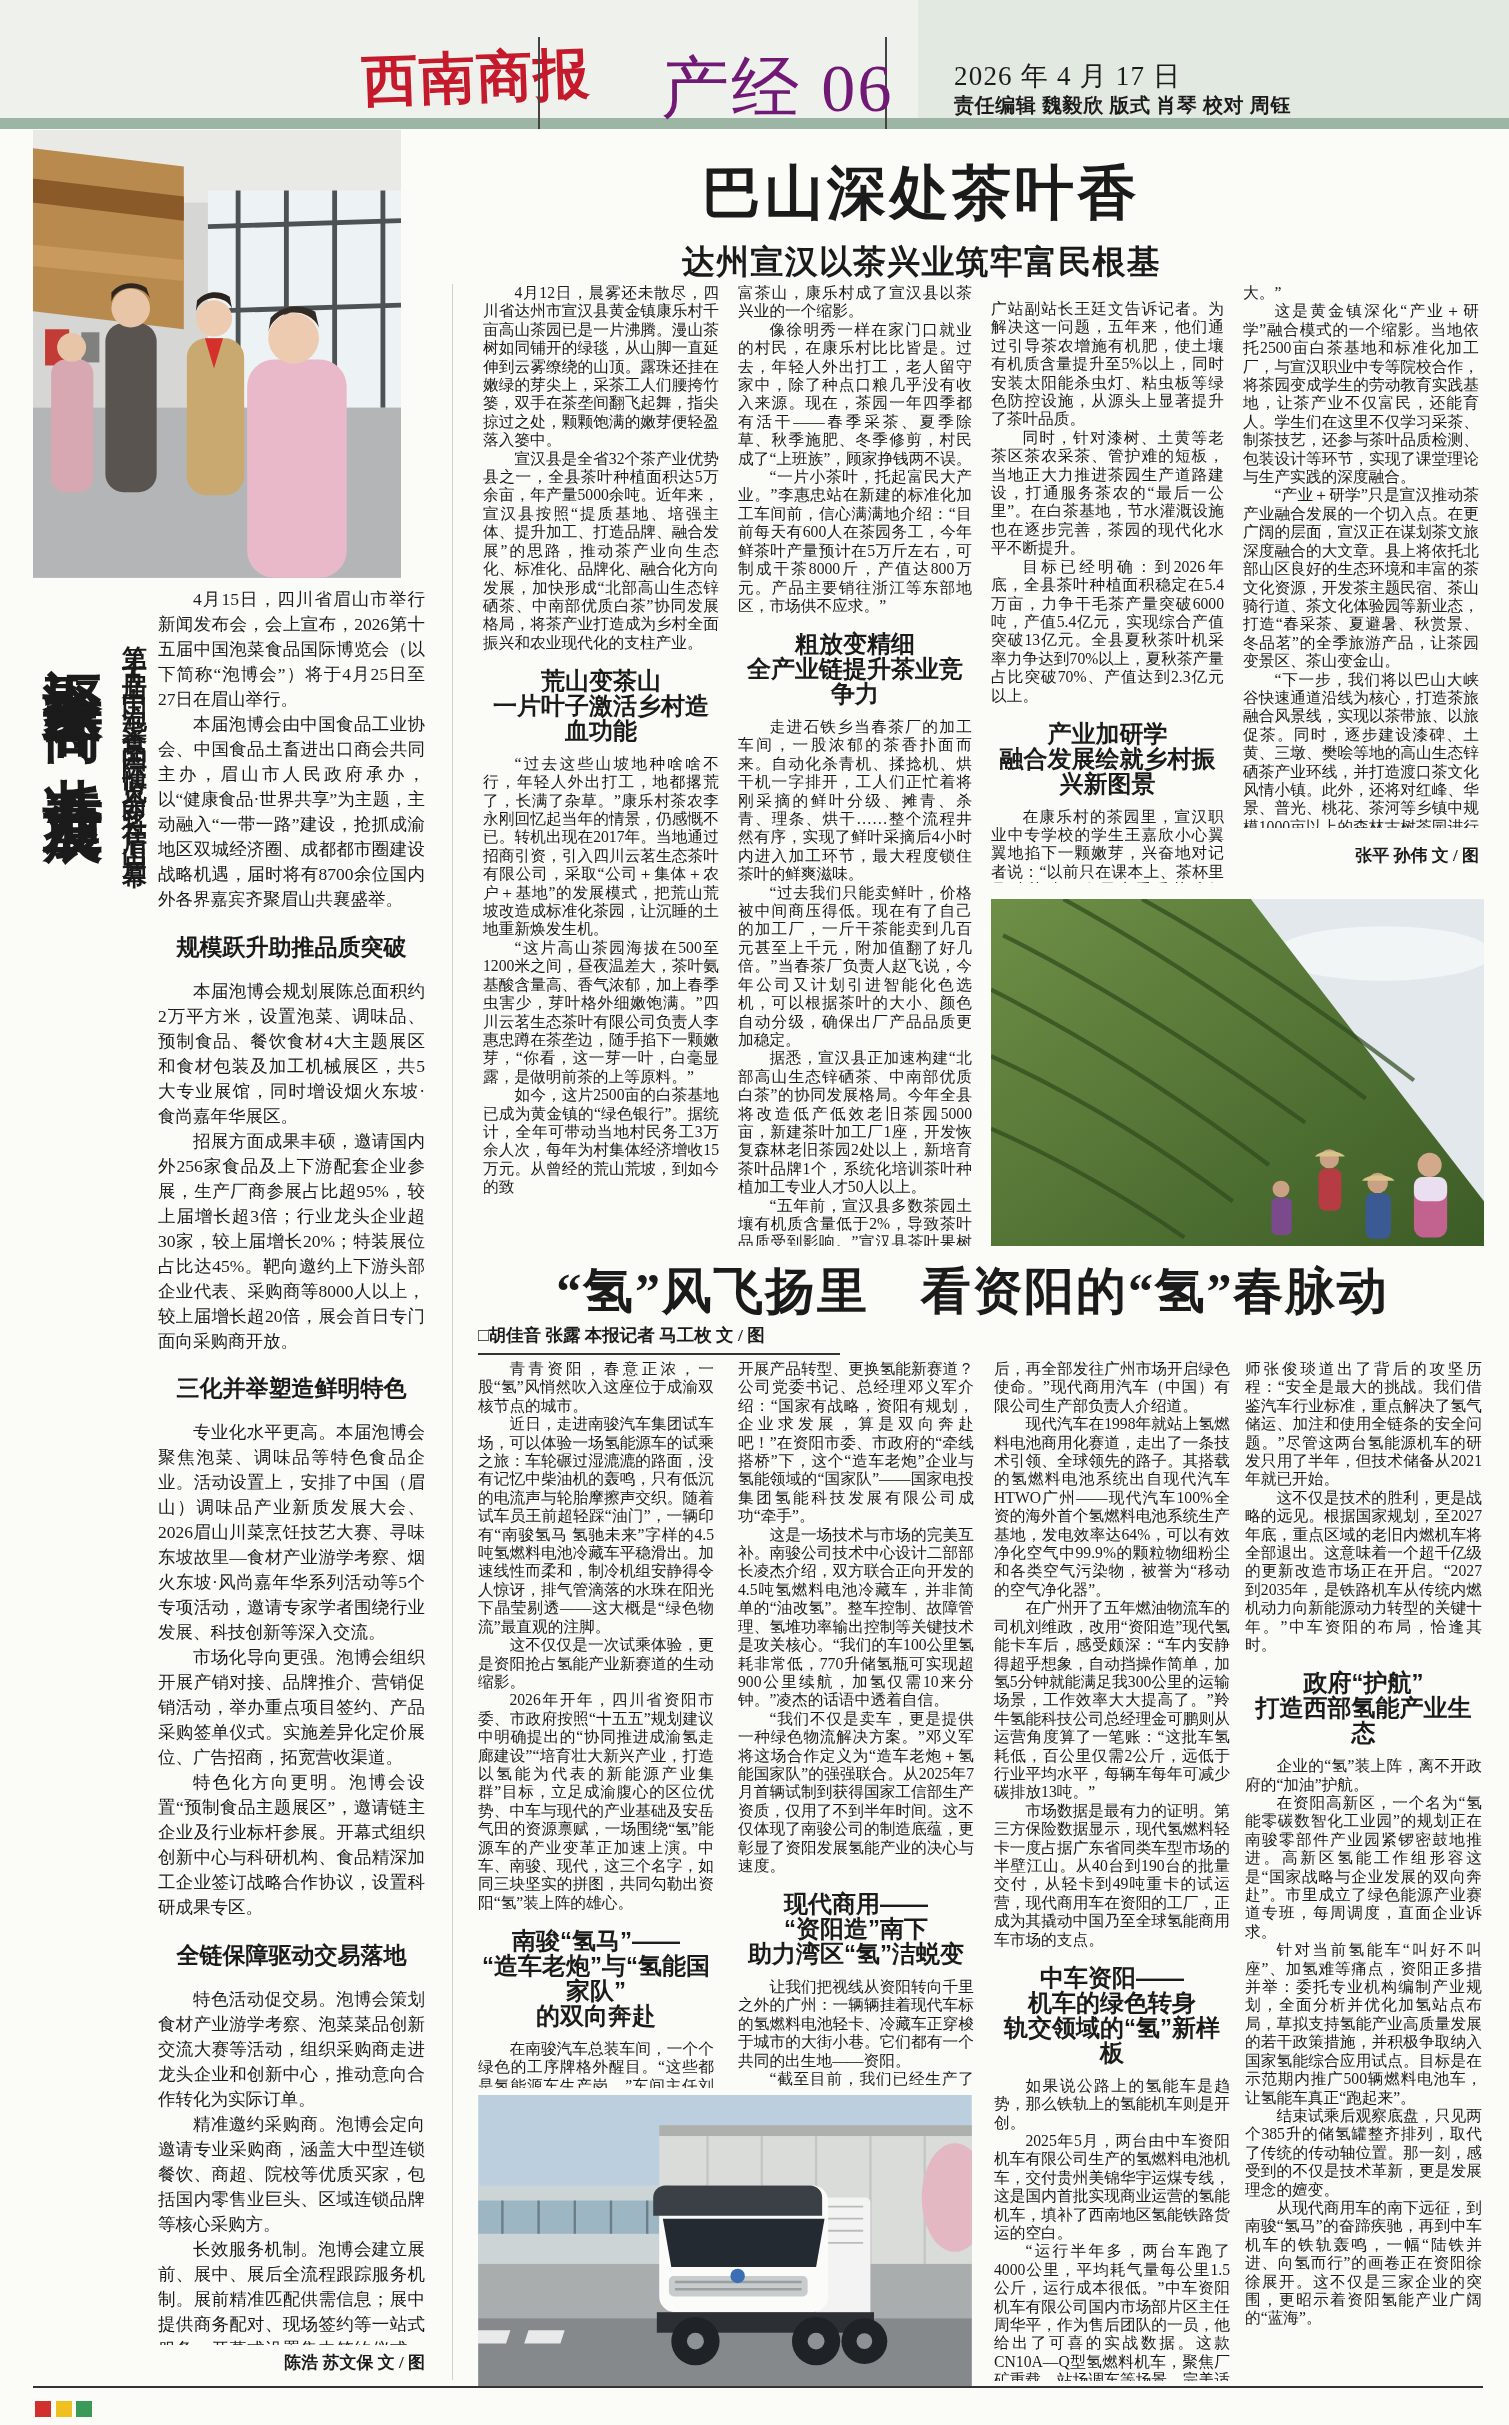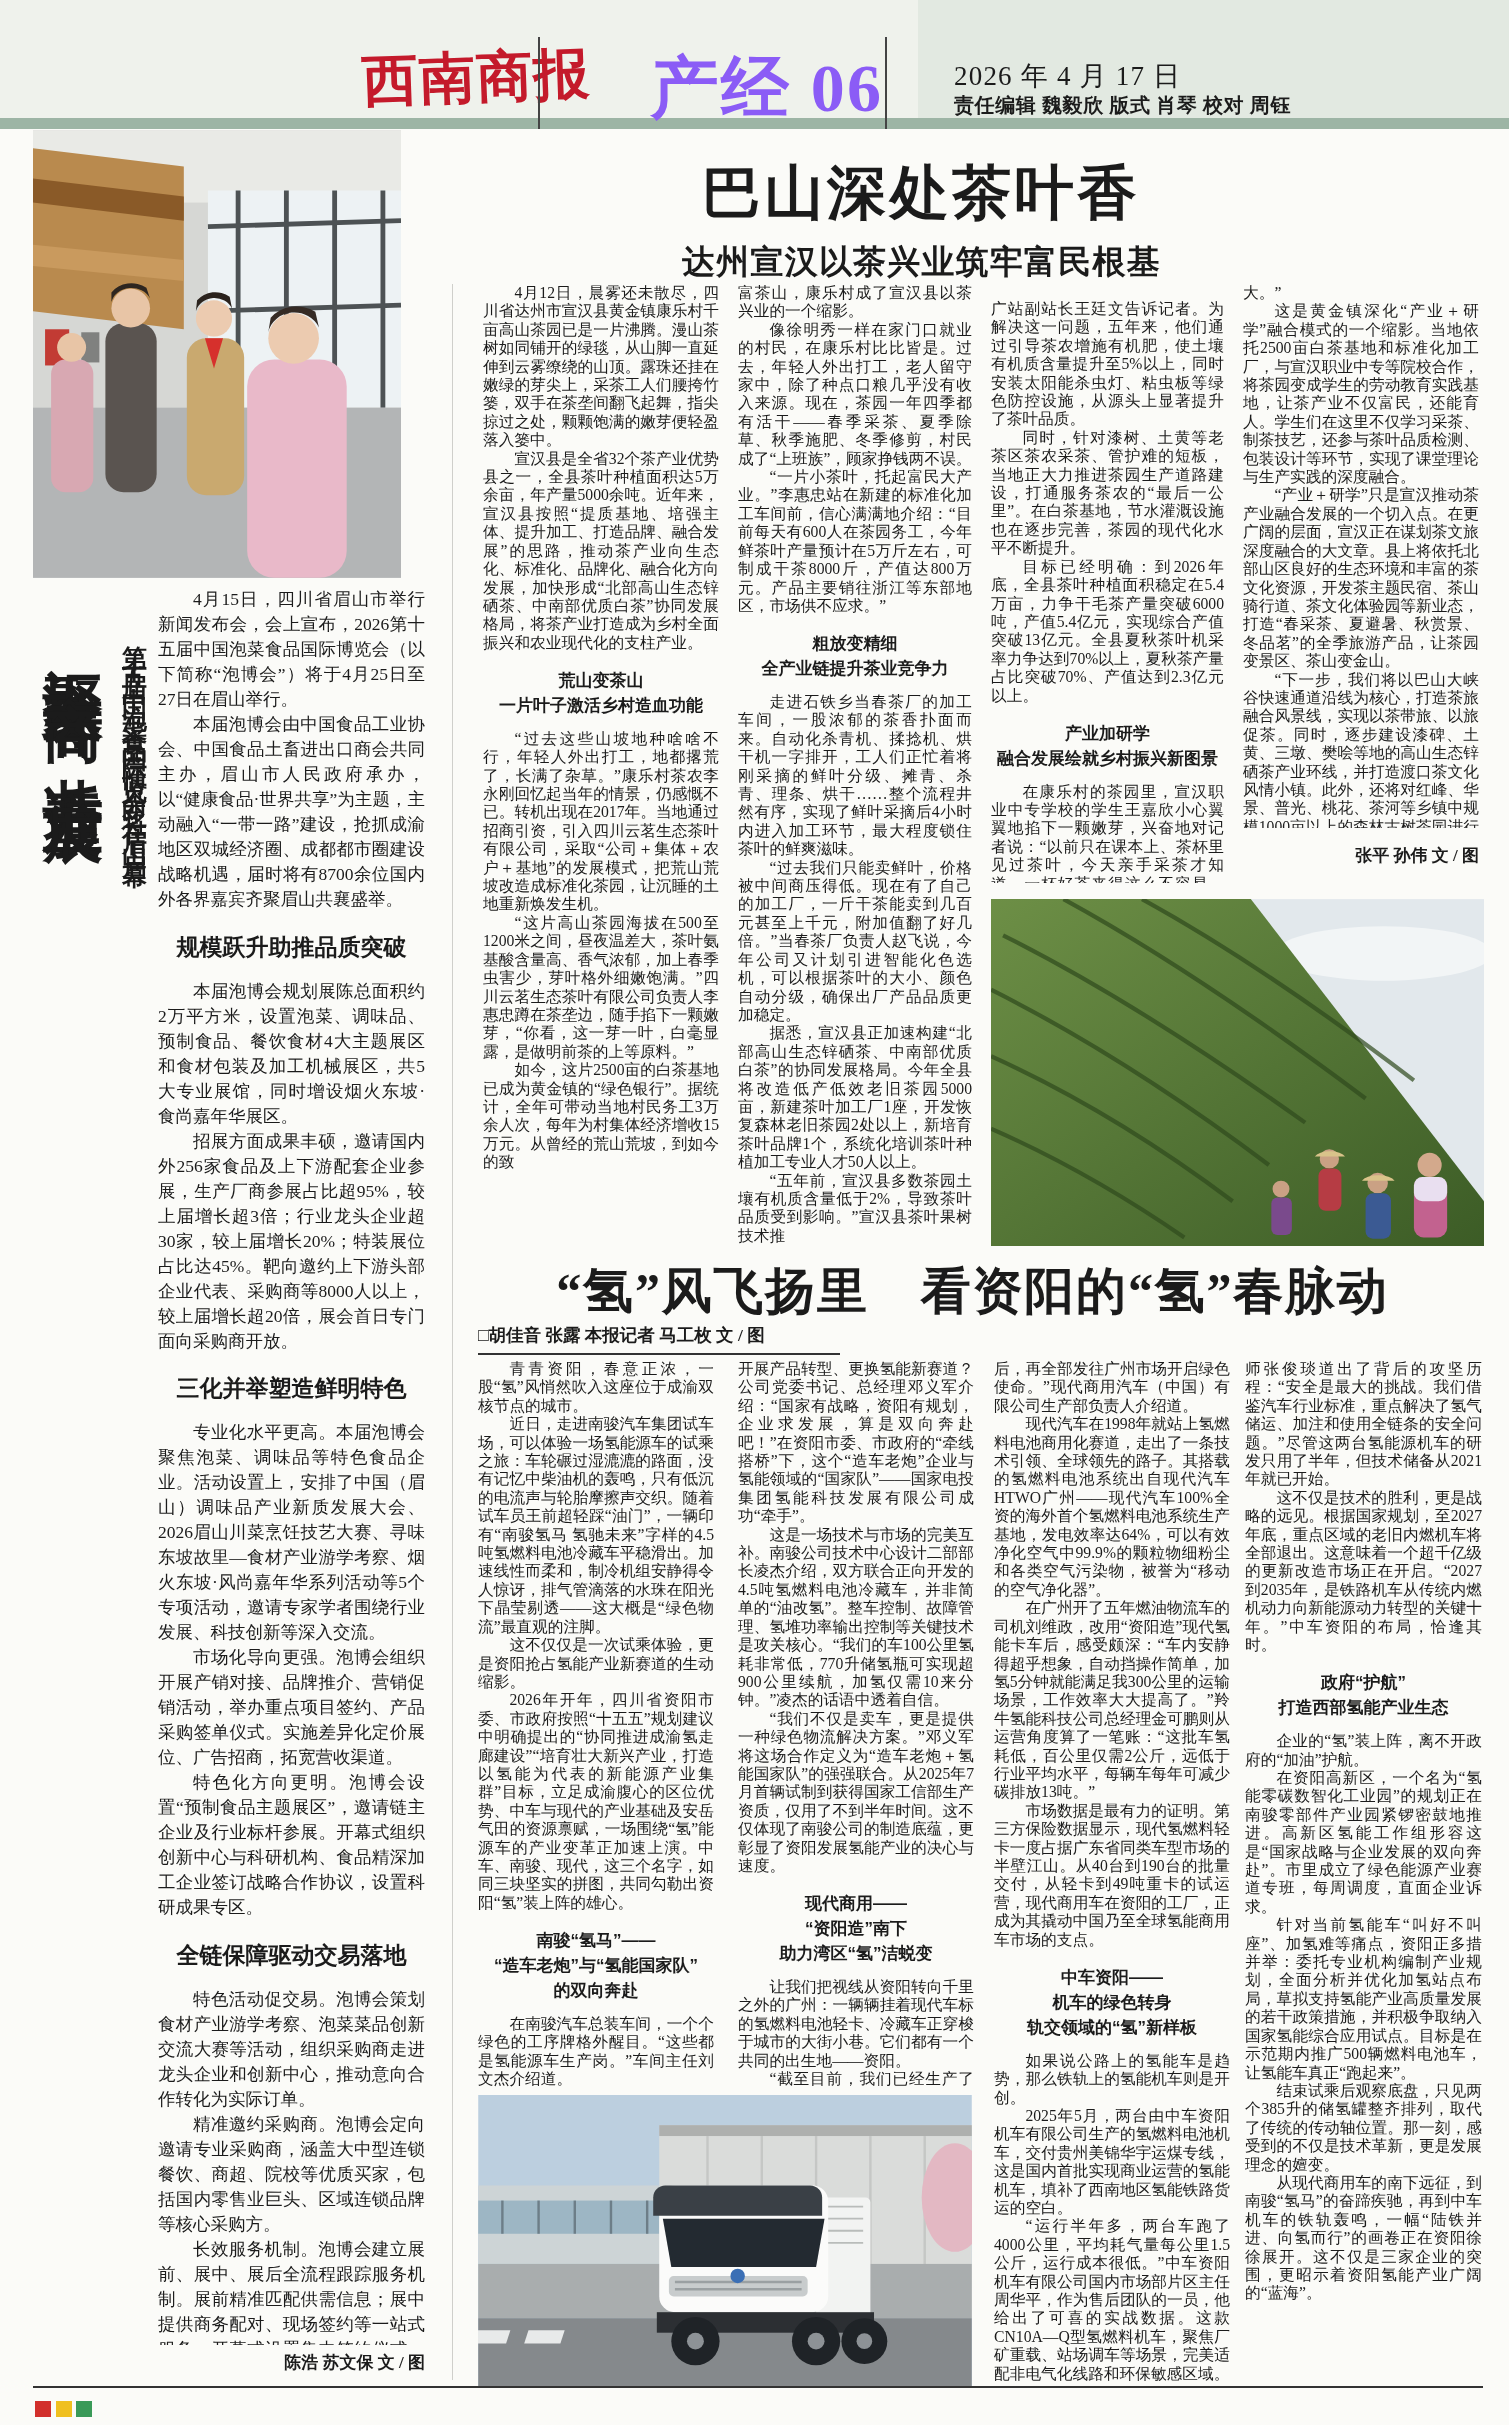--- a/index.html
+++ b/index.html
@@ -11,41 +11,41 @@
   }
   .abs{position:absolute;}
   
   .header-band{left:0;top:0;width:1510px;height:118px;background:#eff2ec;}
   .header-infobox{left:918px;top:0;width:592px;height:118px;background:#e2e9e1;}
   .sage-strip{left:0;top:118px;width:1510px;height:11px;background:#9db5a5;}
   .vdiv{width:1.8px;background:#444;top:37px;height:92px;}
   .masthead{left:362px;top:45px;width:205px;height:72px;
     color:#c41a2b;font-size:56px;font-weight:900;line-height:66px;
     transform:rotate(-2deg);letter-spacing:1.2px;white-space:nowrap;}
-  .section-title{left:640px;top:43px;width:254px;text-align:center;
-    font-size:68px;font-weight:700;letter-spacing:2.4px;color:#8b5cf6;white-space:nowrap;}
+  .section-title{left:640px;top:43px;width:254px;text-align:right;
+    font-size:68px;font-weight:400;letter-spacing:2.4px;color:#701a75;white-space:nowrap;}
   .date-line{left:954px;top:58px;font-size:27px;letter-spacing:1.2px;}
   .staff-line{left:954px;top:92px;font-size:20px;font-weight:bold;letter-spacing:0.6px;}
   
   .photo{overflow:hidden;}
   
   .vtitle{left:35px;top:622px;height:803px;width:76px;
     writing-mode:vertical-rl;text-orientation:upright;
     font-size:60px;font-weight:900;letter-spacing:6px;line-height:76px;
     font-family:"Liberation Serif",serif;}
   .vkicker{left:117px;top:626px;height:797px;width:34px;
     writing-mode:vertical-rl;text-orientation:upright;
     font-size:25px;font-weight:bold;letter-spacing:10.3px;line-height:34px;}
   
   .bodycol{overflow:hidden;text-align:justify;}
   .bodycol p{margin:0;text-indent:2em;font-size:15.7px;line-height:18.4px;}
   .bodycol p.cont{text-indent:0;}
   .bodycol .subhead{text-align:center;margin:15.7px 0 12px 0;
     font-family:"Liberation Sans","DejaVu Sans",sans-serif;
-    font-weight:bold;font-size:17px;line-height:25px;text-indent:0;}
+    font-weight:bold;font-size:24px;line-height:25px;text-indent:0;}
   .bodycol .subhead span{display:block;}
   
   .leftcol p{font-size:17.5px;line-height:25px;}
   .leftcol .subhead{font-size:23px;line-height:29px;margin:20.5px 0 17px 0;}
   .byline{font-weight:bold;font-size:17px;text-align:right;}
   
   .tea-hl{left:604px;top:160px;width:634px;text-align:center;
     font-size:59px;font-weight:900;letter-spacing:3.6px;line-height:66px;}
   .tea-sub{left:544px;top:240px;width:755px;text-align:center;
     font-size:33px;font-weight:900;letter-spacing:1.2px;}

